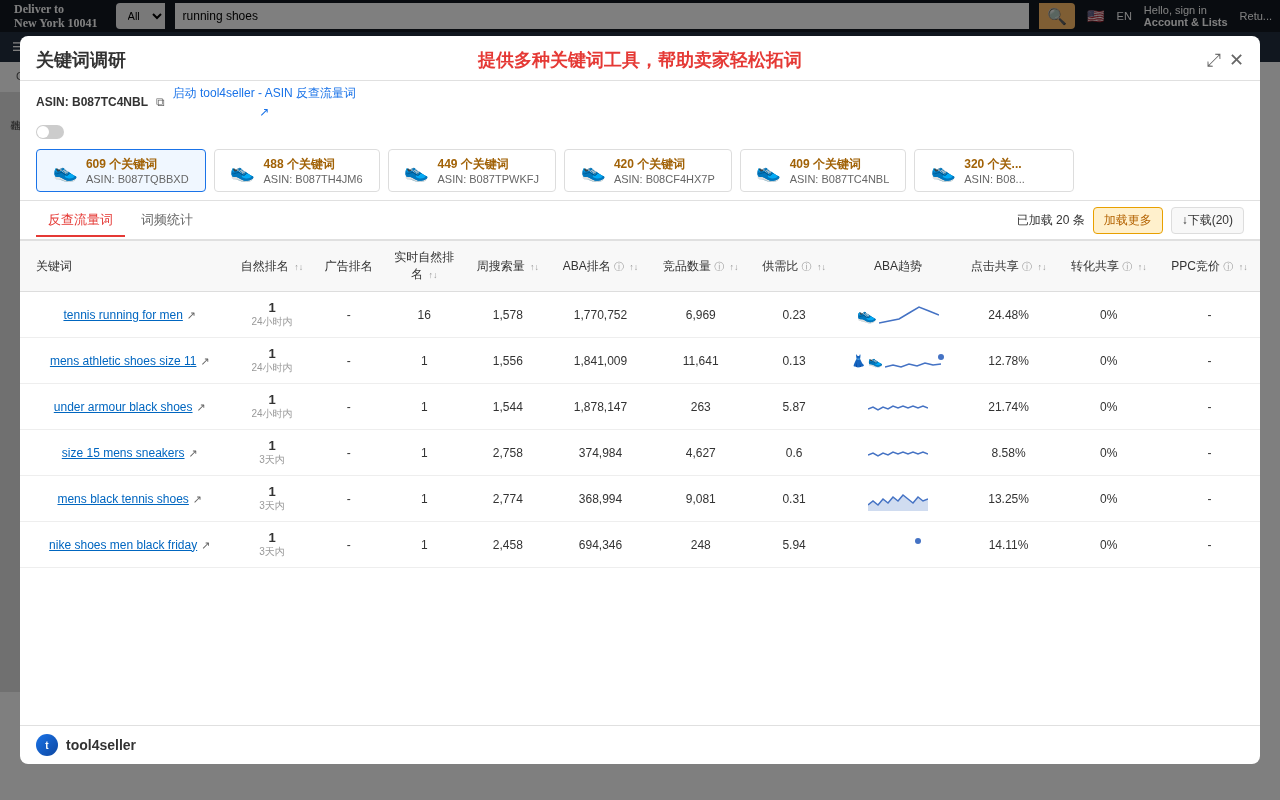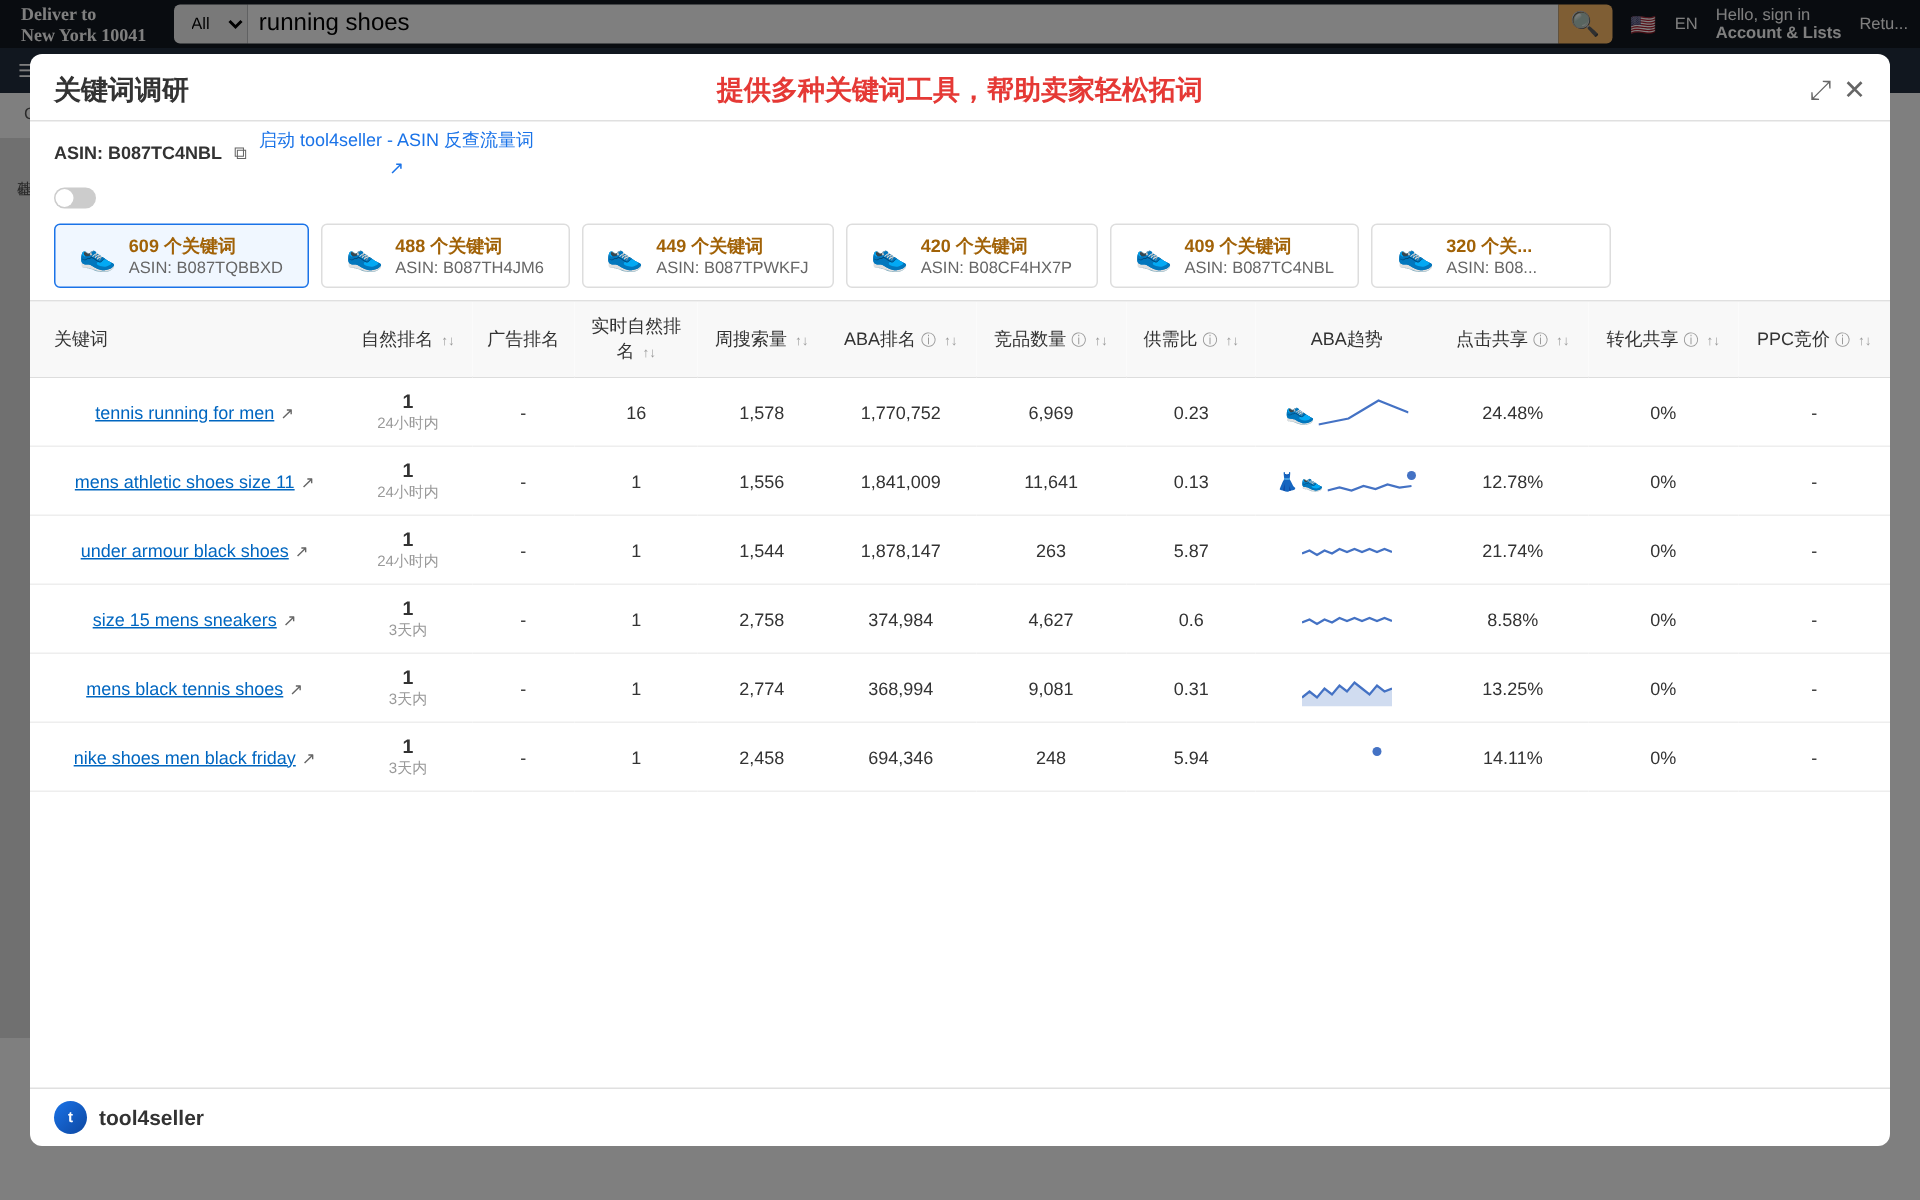--- a/index.html
+++ b/index.html
@@ -20,34 +20,35 @@
       line-height: 1.2;
       padding: 2px 6px;
       font-family: Liberation Serif, serif;
     }
     .deliver-to span { display: block; font-weight: bold; font-size: 12px; }
     .search-bar {
       display: flex;
       flex: 1;
       height: 26px;
       margin: 0 8px;
+      gap: 10px;
     }
     .search-category {
       background: #f3f3f3;
       border: none;
       padding: 0 8px;
       font-size: 11px;
       border-radius: 4px 0 0 4px;
       cursor: pointer;
     }
     .search-input {
       flex: 1;
       border: none;
       padding: 0 8px;
-      font-size: 16px;
+      font-size: 12px;
       outline: none;
     }
     .search-btn {
       background: #febd69;
       border: none;
       width: 36px;
       border-radius: 0 4px 4px 0;
       cursor: pointer;
       font-size: 16px;
     }
@@ -506,20 +507,31 @@
     </div>
     <div class="product-card">
       <span class="shoe-emoji">👟</span>
       <div class="product-card-info">
         <div class="product-card-count">320 个关...</div>
         <div class="product-card-asin">ASIN: B08...</div>
       </div>
     </div>
   </div>
 
+  <div class="tabs-row">
+    <div class="tabs-left">
+      <div class="tab active">反查流量词</div>
+      <div class="tab">词频统计</div>
+    </div>
+    <div class="tabs-right">
+      <span>已加载 20 条</span>
+      <button class="load-more-btn">加载更多</button>
+      <button class="download-btn">↓下载(20)</button>
+    </div>
+  </div>
 
   <div class="table-container">
     <table>
       <thead>
         <tr>
           <th>关键词</th>
           <th>自然排名 <span class="sort-icon">↑↓</span></th>
           <th>广告排名</th>
           <th>实时自然排<br>名 <span class="sort-icon">↑↓</span></th>
           <th>周搜索量 <span class="sort-icon">↑↓</span></th>

